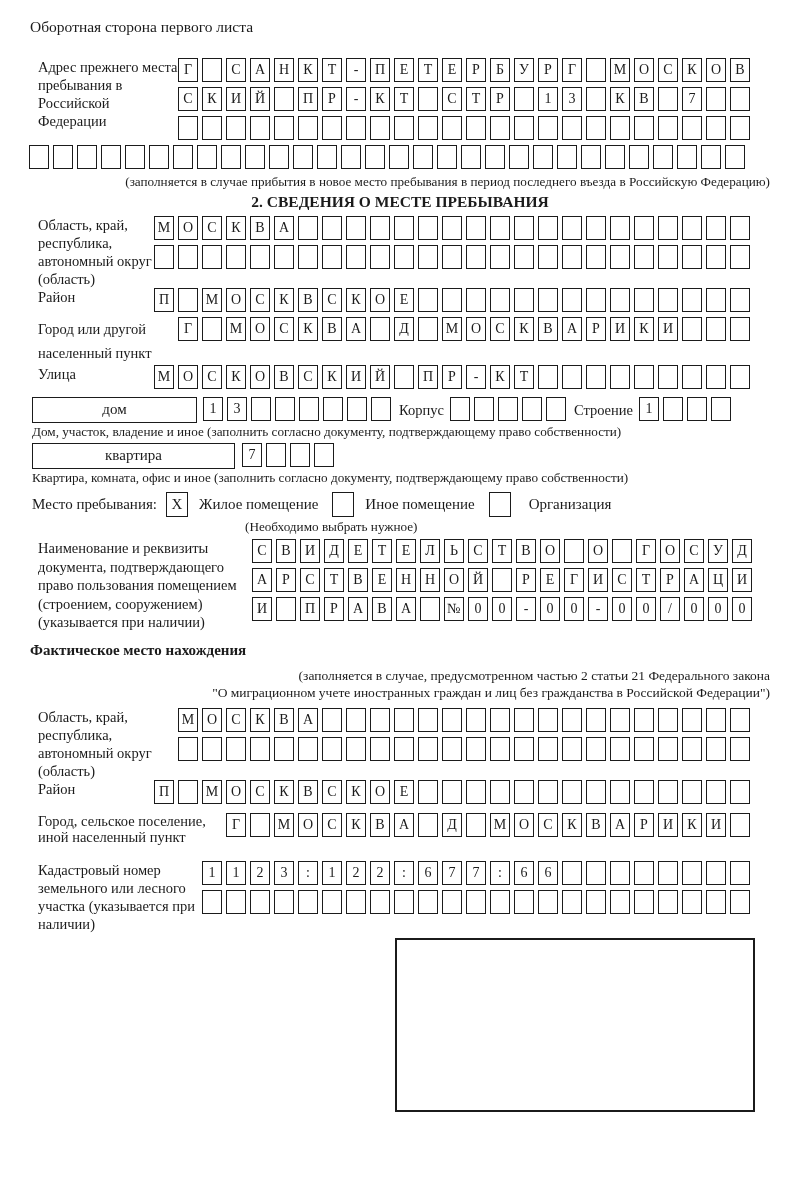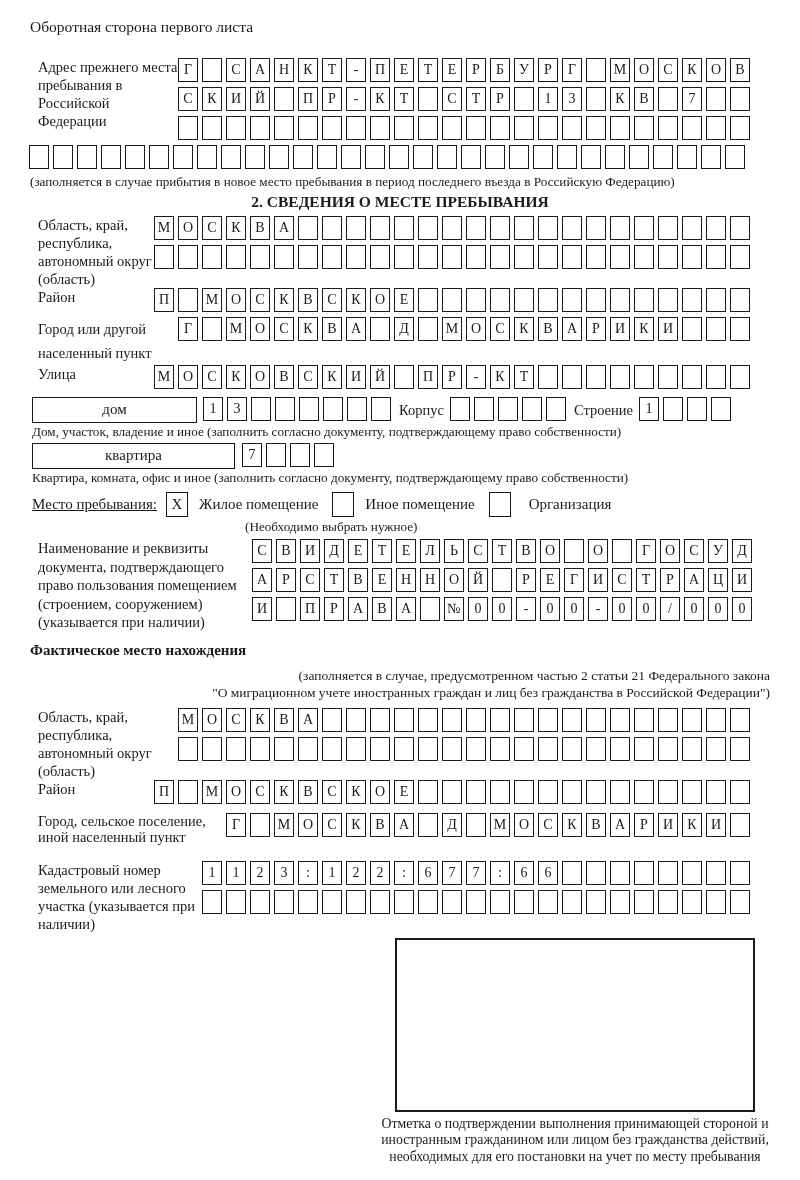--- a/index.html
+++ b/index.html
@@ -43,21 +43,21 @@
     text-align:center;
     flex-shrink:0;
     overflow:hidden;
   }
   .fullrow{margin-left:-1px;}
   .note{
     font-size:13.2px;
     line-height:16px;
     margin:1px 0 3px 2px;
   }
-  .center{text-align:left;margin-left:0;}
+  .center{text-align:right;margin-left:0;}
   .sec-title{
     text-align:center;
     font-weight:bold;
     font-size:15.5px;
     margin:2px 0 5px 0;
   }
   .domrow{display:flex;align-items:flex-start;margin:3px 0 1px 0;}
   .widebox{
     box-sizing:border-box;
     height:26px;
@@ -76,21 +76,21 @@
   }
   .mestorow{display:flex;align-items:center;margin:6px 0 2px 2px;font-size:15px;}
   .checkbox{
     box-sizing:border-box;
     width:22px;height:25px;
     border:1.5px solid #1b1b1b;
     display:inline-flex;align-items:center;justify-content:center;
     font-size:15px;
     flex-shrink:0;
   }
-  .mesto-gap-a{margin-right:9px;text-decoration:underline;}
+  .mesto-gap-a{margin-right:9px;}
   .mesto-gap-b{margin:0 14px 0 11px;}
   .neob{margin-left:215px;margin-top:2px;margin-bottom:4px;}
   .doc-label{line-height:18.5px;}
   .fact-title{
     text-align:left;font-weight:bold;font-size:15px;
     margin:10px 0 8px 0;
   }
   .fact-note{text-align:right;font-size:13.5px;line-height:17px;margin:0;}
   .fact-block{margin-top:7px;}
   .mt{margin-top:4px;}
@@ -689,16 +689,15 @@
           <span class="cell"></span>
           <span class="cell"></span>
           <span class="cell"></span>
           <span class="cell"></span>
         </div>
     </div>
   </div>
 
   <div class="stamp-wrap">
     <div class="stamp-box"></div>
-    <div class="stamp-note">Отметка о подтверждении выполнения принимающей стороной и иностранным гражданином или лицом без гражданства действий, необходимых для его постановки на учет по месту пребывания</div>
   </div>
 
 </div>
 
 </body></html>

